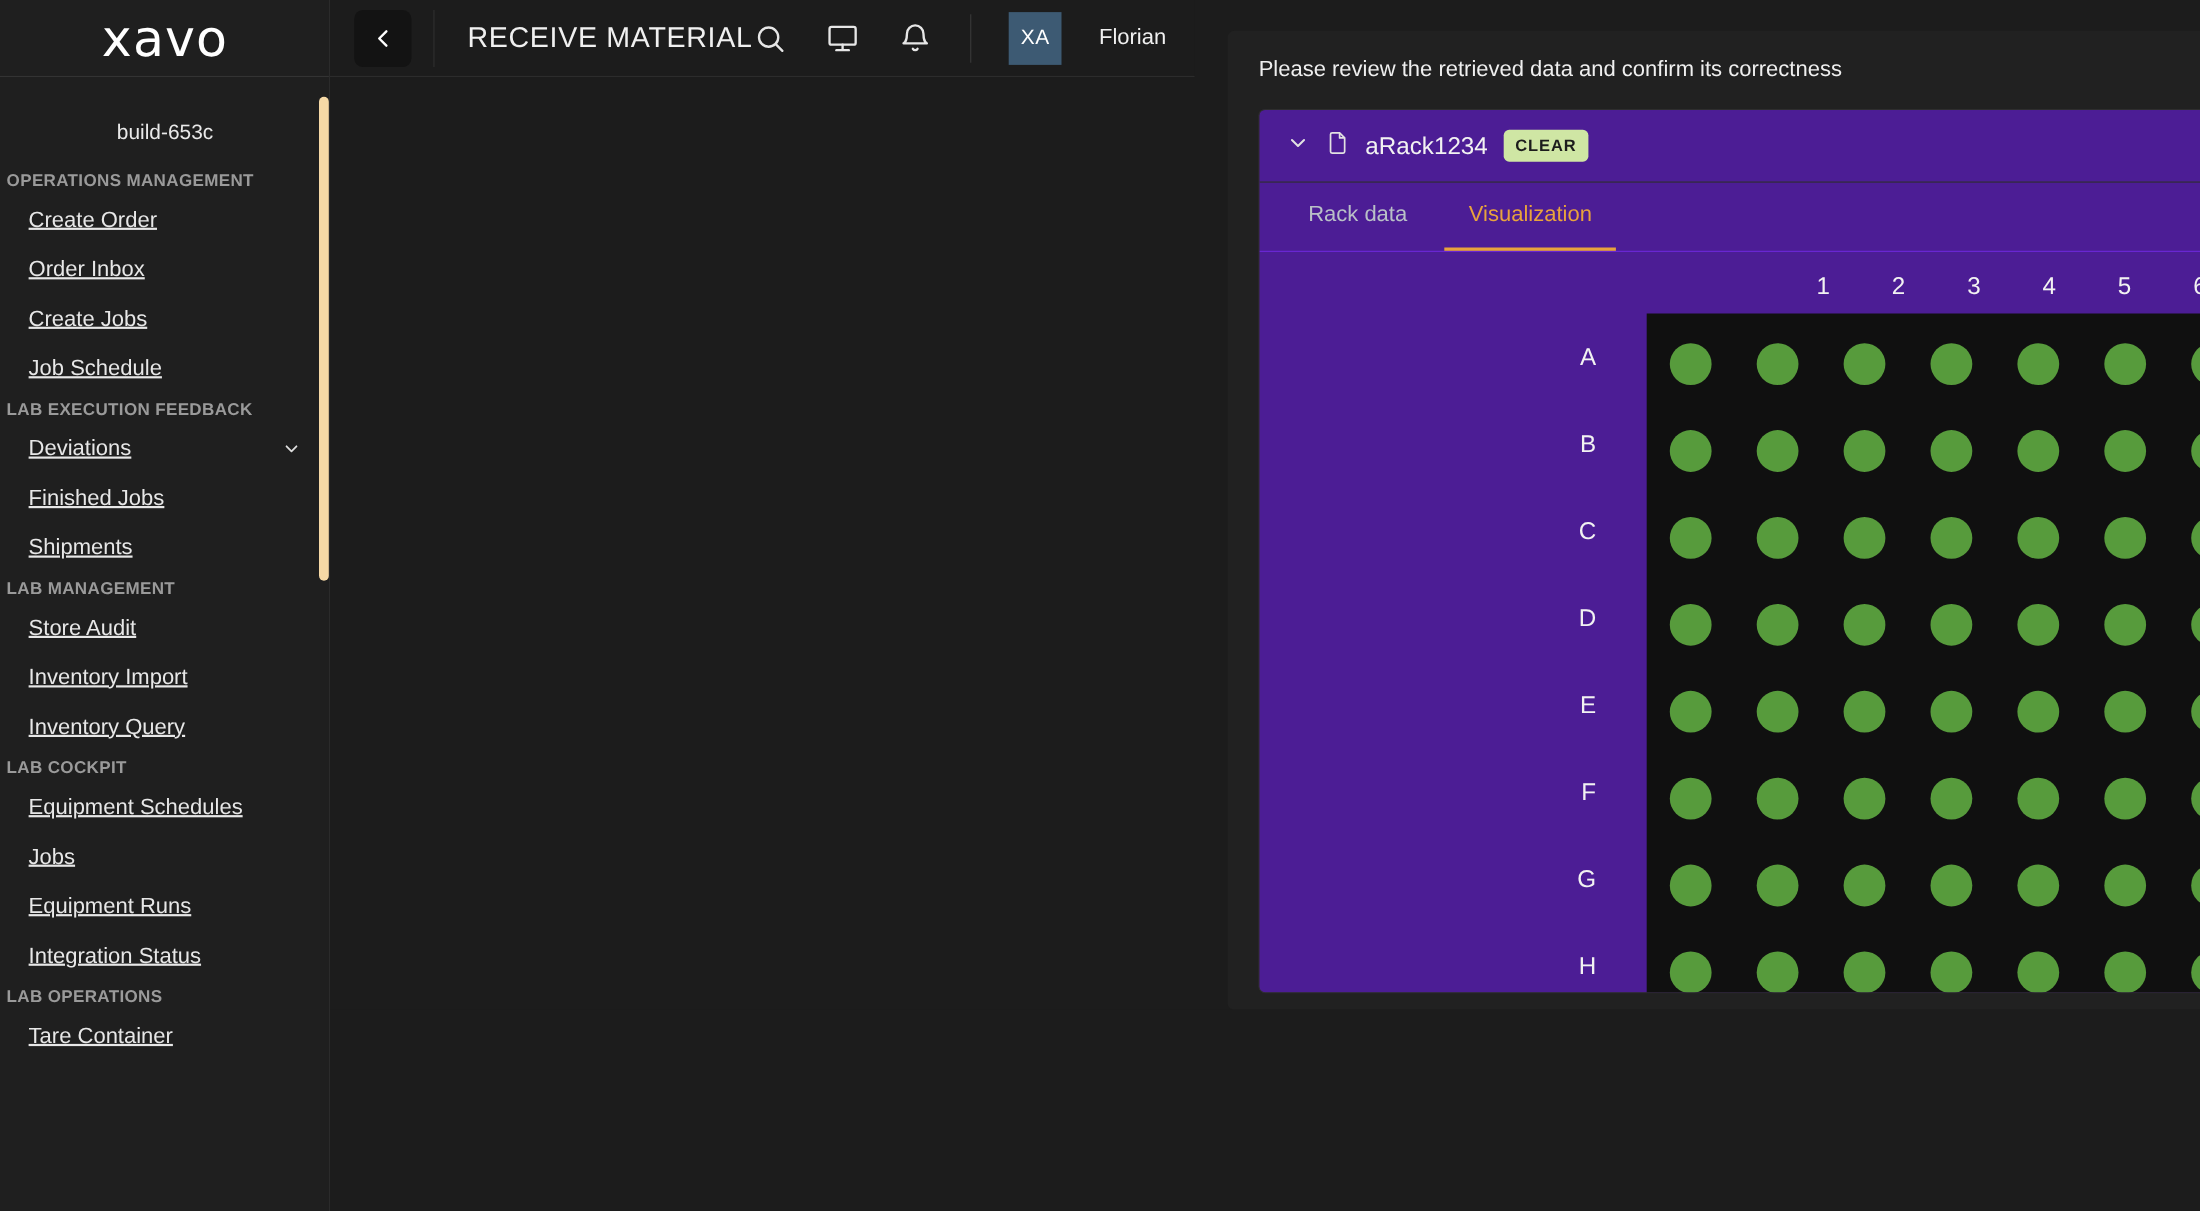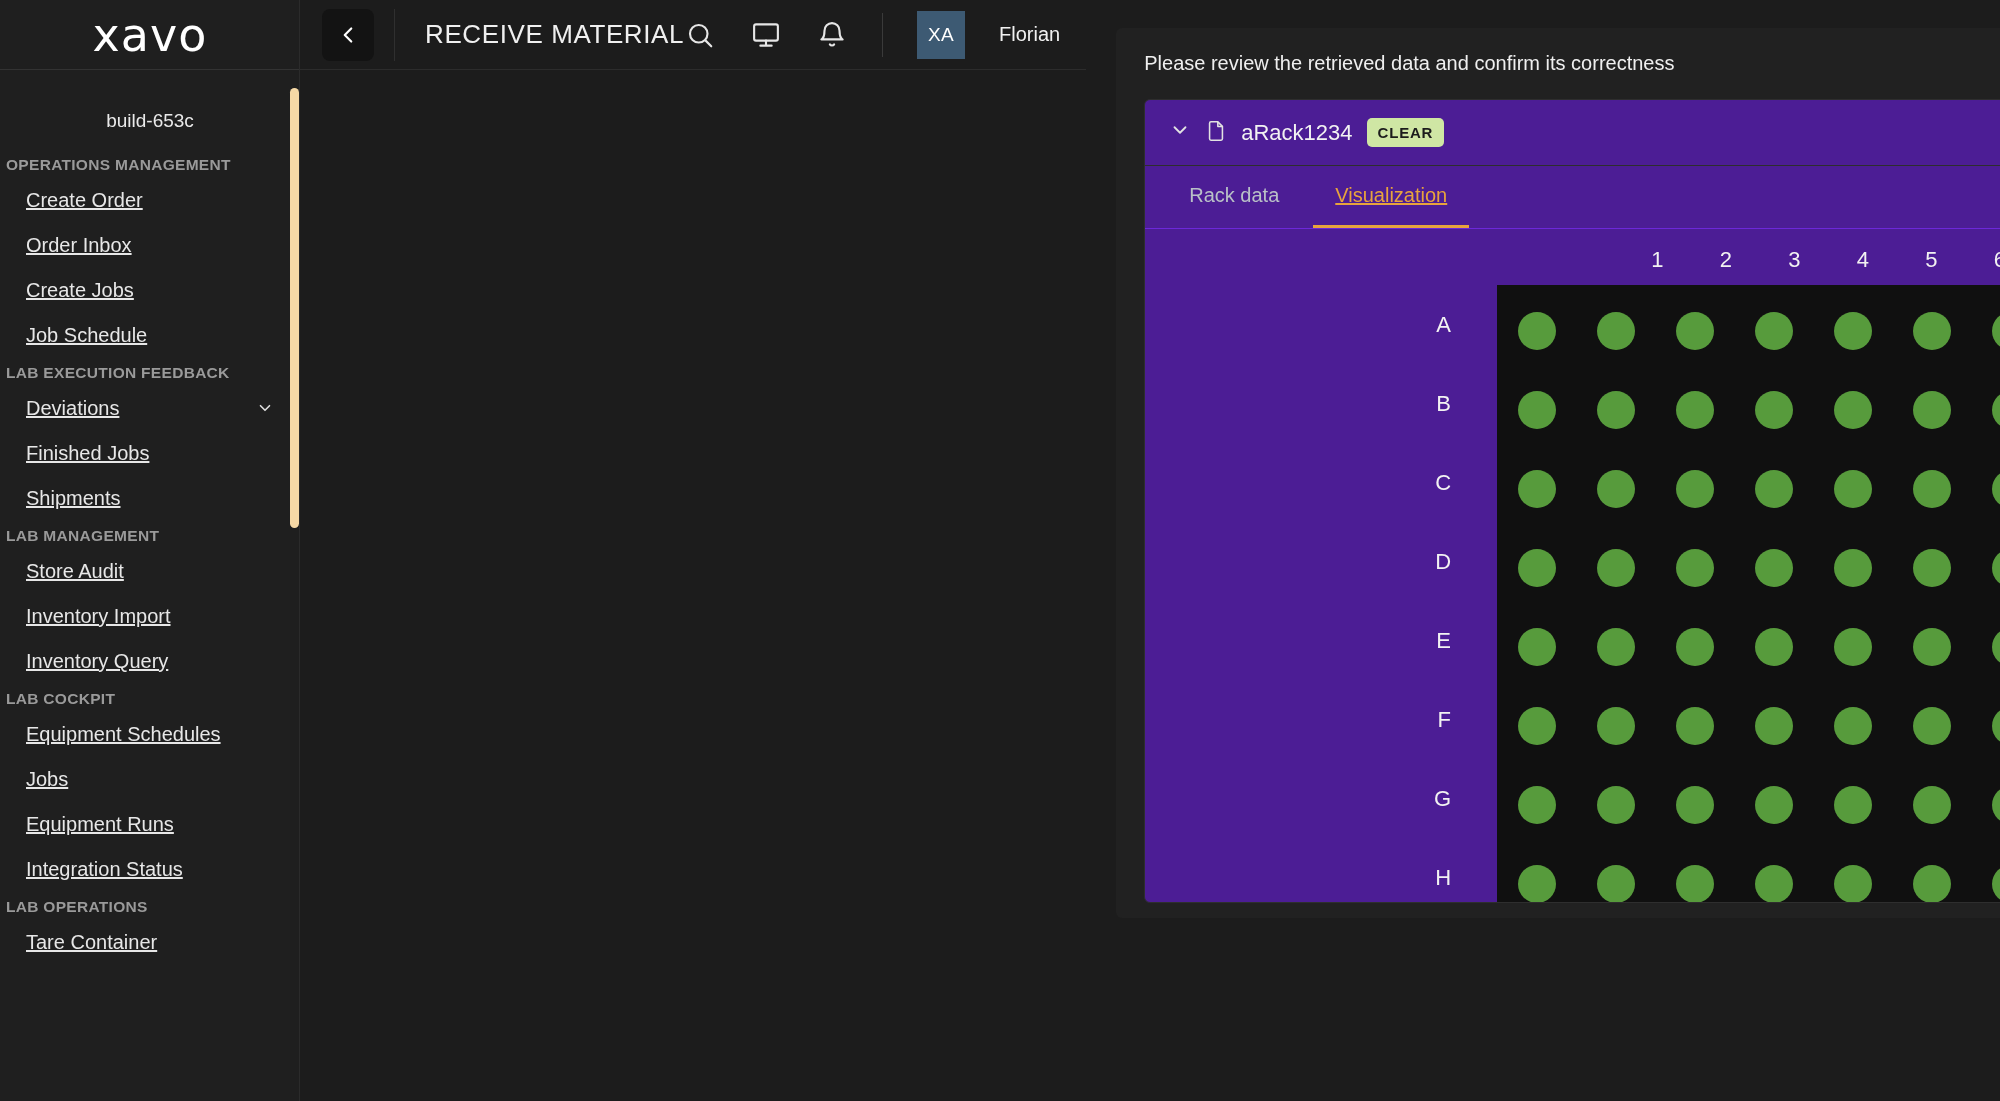--- a/index.html
+++ b/index.html
@@ -113,21 +113,21 @@
     padding: 6px 11px; border-radius: 5px;
   }
   .tabs {
     display: flex; gap: 12px; padding: 0 22px;
     border-bottom: 1px solid #6d28d9;
   }
   .tab {
     padding: 18px 22px; font-size: 20px; color: #b9c0c7;
     cursor: pointer; border-bottom: 3px solid transparent;
   }
-  .tab.active { color: #e8a33d; border-bottom-color: #e8a33d; text-decoration: underline; }
+  .tab.active { color: #e8a33d; border-bottom-color: #e8a33d; }
 
   
   .viz { padding: 18px 0 0 0; display: flex; flex-direction: column; }
   .viz-cols {
     display: flex; margin-left: 478px;
   }
   .col-head {
     width: 79px; text-align: center; color: #f2f2f2; font-size: 22px;
   }
   .viz-body { display: flex; margin-top: 12px; }

